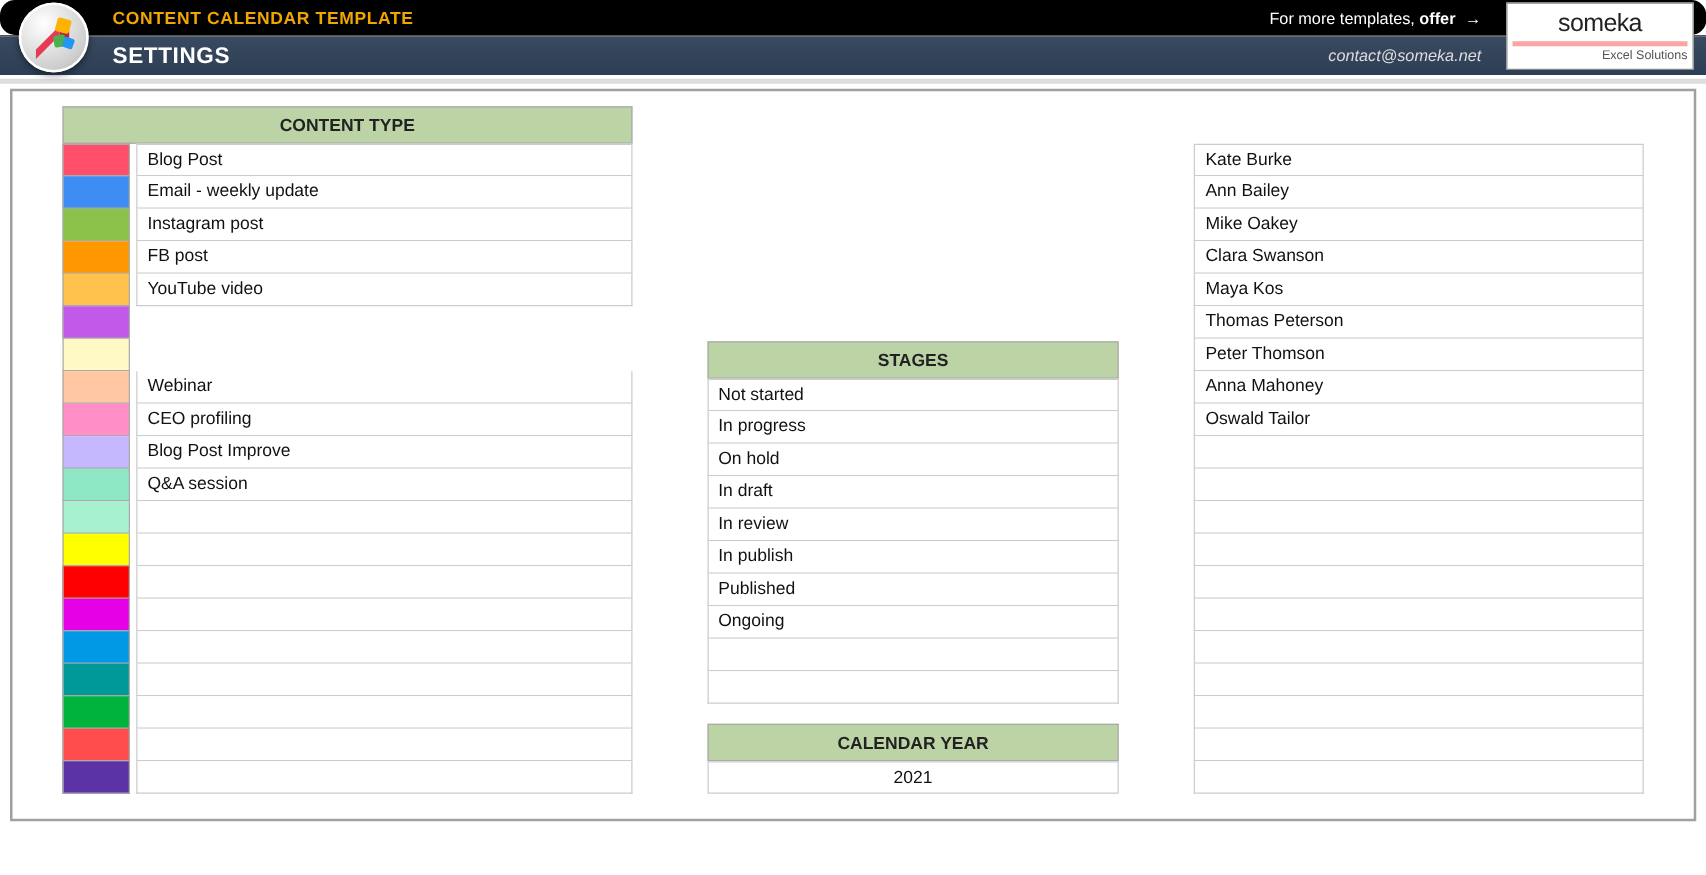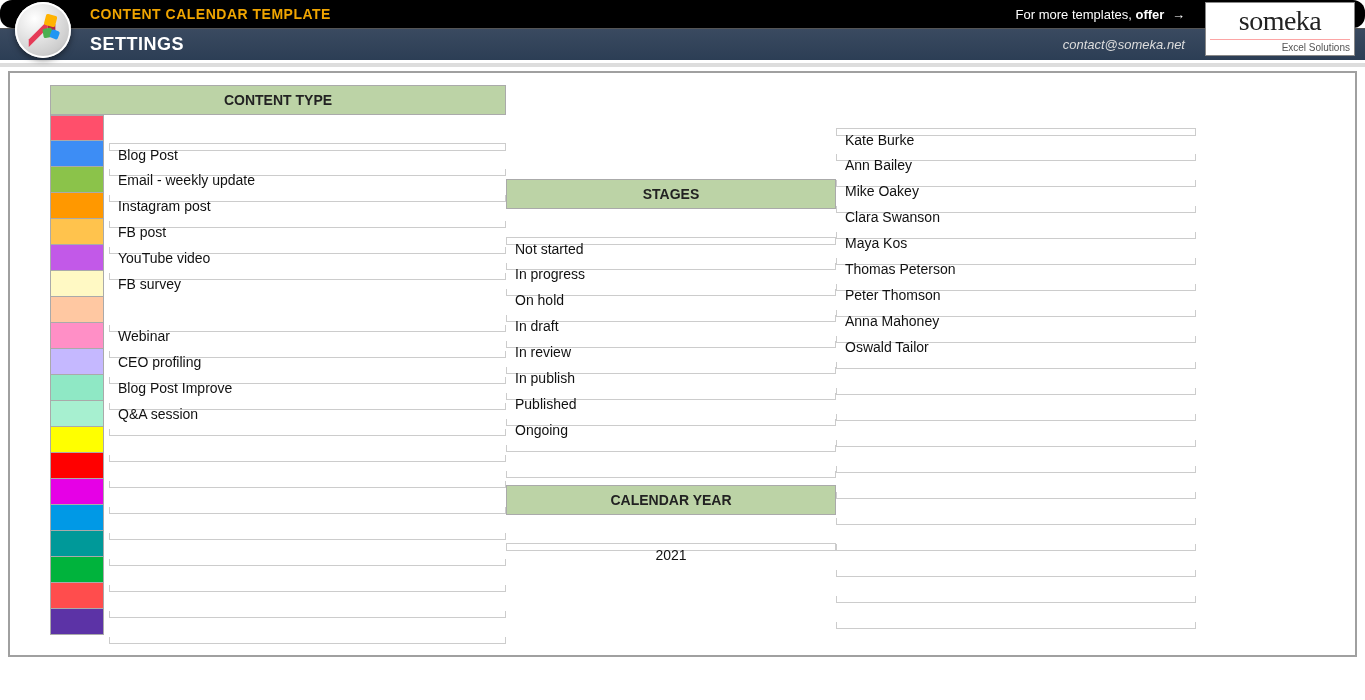--- a/index.html
+++ b/index.html
@@ -80,45 +80,46 @@
     background: #fff;
     border: 1px solid #888;
     z-index: 10;
     display:flex;
     flex-direction:column;
     align-items:center;
     justify-content:center;
     padding:4px;
   }
   .brand-box .brand-name{
-    font-family: Liberation Serif, serif;
-    font-size:28px;
+    font-family: Liberation Sans, sans-serif;
+    font-size:20px;
     color:#222;
     letter-spacing:-0.5px;
   }
   .brand-box .brand-sub{
     font-size:10px;
     color:#555;
-    border-top:1px solid #fca5a5;
+    border-top:4px solid #fca5a5;
     width:100%;
     text-align:right;
     padding-top:2px;
     margin-top:2px;
   }
   .divider{
     height:4px; background:#ddd; margin:3px 0;
   }
   .sheet-wrap{
     border:2px solid #a0a0a0;
     margin:4px 8px 8px 8px;
     padding:12px 40px 20px 40px;
   }
   .columns{
     display:flex;
-    align-items:center;
+    gap:60px;
+    align-items:flex-end;
   }
   .panel{ }
   .panel-ct{ width:456px; }
   .panel-st{ width:330px; }
   .panel-ed{ width:360px; }
   .hdr{
     background:#bcd3a6;
     border:1px solid #aaa;
     text-align:center;
     font-weight:700;
@@ -136,21 +137,20 @@
     margin-right:5px;
     flex:none;
   }
   .cell{
     flex:1;
     border:1px solid #ccc;
     padding:3px 8px;
     font-size:14px;
     color:#111;
     background:#fff;
-    margin-top:28px;
   }
   .cell.center{ text-align:center; }
   .table{ }
   .table .cell-row + .cell-row .cell,
   .table .cell-row + .cell-row .swatch{
     border-top:none;
   }
   .mt{ margin-top:16px; }
 </style>
 </head>
@@ -207,21 +207,20 @@
           <div class="cell-row">
             <div class="swatch" style="background: rgb(255, 152, 0);"></div>
             <div class="cell">FB post</div>
           </div>
           <div class="cell-row">
             <div class="swatch" style="background: rgb(255, 195, 77);"></div>
             <div class="cell">YouTube video</div>
           </div>
           <div class="cell-row">
             <div class="swatch" style="background: rgb(194, 89, 232);"></div>
-            <div class="cell">FB survey</div>
           </div>
           <div class="cell-row">
             <div class="swatch" style="background: rgb(255, 249, 196);"></div>
           </div>
           <div class="cell-row">
             <div class="swatch" style="background: rgb(255, 200, 162);"></div>
             <div class="cell">Webinar</div>
           </div>
           <div class="cell-row">
             <div class="swatch" style="background: rgb(255, 143, 198);"></div>

